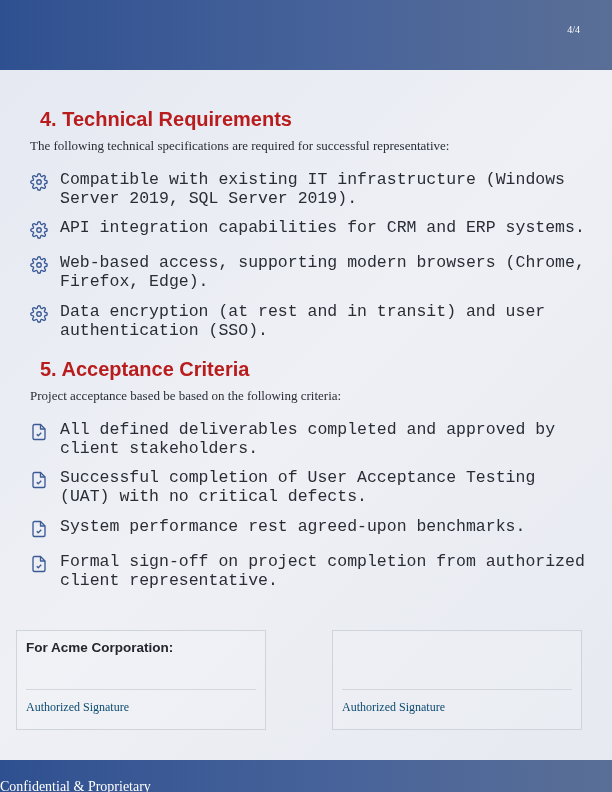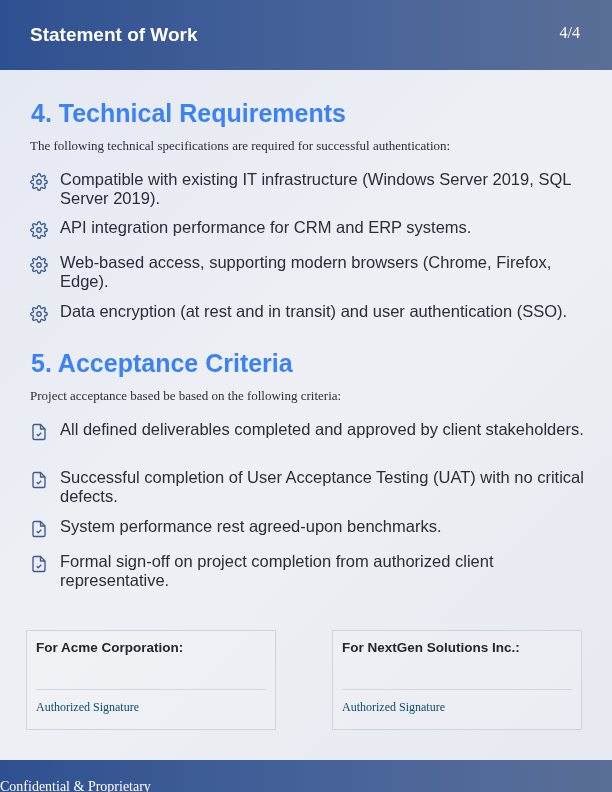--- a/index.html
+++ b/index.html
@@ -13,33 +13,33 @@
     position: absolute; left: 0; top: 0; width: 612px; height: 70px;
     background: linear-gradient(90deg, #2f5090 0%, #47639a 55%, #5a6f96 100%);
     color: #fff;
   }
   .header .title {
     position: absolute; left: 30px; top: 24px;
     font-family: "Liberation Sans", sans-serif; font-weight: bold; font-size: 19px;
   }
   .header .page {
     position: absolute; right: 32px; top: 24px;
-    font-family: "Liberation Serif", serif; font-size: 16px;
+    font-family: "Liberation Serif", serif; font-size: 10px;
   }
   .section-title {
     position: absolute; left: 30px;
-    font-family: "Liberation Sans", sans-serif; font-weight: bold; font-size: 25px; color: #3b82f6;
-    margin: 1px;
+    font-family: "Liberation Sans", sans-serif; font-weight: bold; font-size: 20px; color: #b91c1c;
+    margin: 10px;
   }
   .intro {
     position: absolute; left: 30px; font-size: 13px; color: #2a2d35;
     font-family: "Liberation Serif", serif;
   }
   .list { position: absolute; left: 30px; width: 560px; margin: 0; padding: 0; list-style: none; }
-  .list li { position: relative; padding-left: 30px; font-family: Liberation Sans, sans-serif; font-size: 16.5px; line-height: 19px; color: #2a2d35; }
+  .list li { position: relative; padding-left: 30px; font-family: Liberation Mono, monospace; font-size: 16.5px; line-height: 19px; color: #2a2d35; }
   .list li .icon { position: absolute; left: 0; top: 3px; width: 18px; height: 18px; }
   .sig {
     position: absolute; top: 630px; width: 248px; height: 98px;
     border: 1px solid #cfd3dc; background: rgba(255,255,255,0.15);
   }
   .sig .party {
     position: absolute; left: 9px; top: 9px;
     font-family: "Liberation Sans", sans-serif; font-weight: bold; font-size: 13.5px; color: #23262d;
   }
   .sig .line { position: absolute; left: 9px; right: 9px; top: 58px; height: 1px; background: #d4d7de; }
@@ -54,41 +54,40 @@
   }
   .footer span {
     display: inline-block; margin-top: 19px;
     font-family: "Liberation Serif", serif; font-size: 14px;
   }
 </style>
 </head>
 <body>
 
 <div class="header">
-  <div class="title">Statement of Work</div>
   <div class="page">4/4</div>
 </div>
 
 <h2 class="section-title" style="top:98px;">4. Technical Requirements</h2>
-<div class="intro" style="top:138px;">The following technical specifications are required for successful authentication:</div>
+<div class="intro" style="top:138px;">The following technical specifications are required for successful representative:</div>
 
 <ul class="list">
   <li style="position:absolute; top:170px; left:0;">
     <svg class="icon" viewBox="0 0 24 24" fill="none" stroke="#3b5a96" stroke-width="1.8">
         <circle cx="12" cy="12" r="3"></circle>
         <path d="M19.4 15a1.7 1.7 0 0 0 .3 1.8l.1.1a2 2 0 1 1-2.8 2.8l-.1-.1a1.7 1.7 0 0 0-1.8-.3 1.7 1.7 0 0 0-1 1.5V21a2 2 0 1 1-4 0v-.1a1.7 1.7 0 0 0-1.1-1.5 1.7 1.7 0 0 0-1.8.3l-.1.1a2 2 0 1 1-2.8-2.8l.1-.1a1.7 1.7 0 0 0 .3-1.8 1.7 1.7 0 0 0-1.5-1H3a2 2 0 1 1 0-4h.1a1.7 1.7 0 0 0 1.5-1.1 1.7 1.7 0 0 0-.3-1.8l-.1-.1a2 2 0 1 1 2.8-2.8l.1.1a1.7 1.7 0 0 0 1.8.3H9a1.7 1.7 0 0 0 1-1.5V3a2 2 0 1 1 4 0v.1a1.7 1.7 0 0 0 1 1.5 1.7 1.7 0 0 0 1.8-.3l.1-.1a2 2 0 1 1 2.8 2.8l-.1.1a1.7 1.7 0 0 0-.3 1.8V9a1.7 1.7 0 0 0 1.5 1H21a2 2 0 1 1 0 4h-.1a1.7 1.7 0 0 0-1.5 1z"></path>
       </svg>
     <span>Compatible with existing IT infrastructure (Windows Server 2019, SQL Server 2019).</span>
   </li>
   <li style="position:absolute; top:218px; left:0;">
     <svg class="icon" viewBox="0 0 24 24" fill="none" stroke="#3b5a96" stroke-width="1.8">
         <circle cx="12" cy="12" r="3"></circle>
         <path d="M19.4 15a1.7 1.7 0 0 0 .3 1.8l.1.1a2 2 0 1 1-2.8 2.8l-.1-.1a1.7 1.7 0 0 0-1.8-.3 1.7 1.7 0 0 0-1 1.5V21a2 2 0 1 1-4 0v-.1a1.7 1.7 0 0 0-1.1-1.5 1.7 1.7 0 0 0-1.8.3l-.1.1a2 2 0 1 1-2.8-2.8l.1-.1a1.7 1.7 0 0 0 .3-1.8 1.7 1.7 0 0 0-1.5-1H3a2 2 0 1 1 0-4h.1a1.7 1.7 0 0 0 1.5-1.1 1.7 1.7 0 0 0-.3-1.8l-.1-.1a2 2 0 1 1 2.8-2.8l.1.1a1.7 1.7 0 0 0 1.8.3H9a1.7 1.7 0 0 0 1-1.5V3a2 2 0 1 1 4 0v.1a1.7 1.7 0 0 0 1 1.5 1.7 1.7 0 0 0 1.8-.3l.1-.1a2 2 0 1 1 2.8 2.8l-.1.1a1.7 1.7 0 0 0-.3 1.8V9a1.7 1.7 0 0 0 1.5 1H21a2 2 0 1 1 0 4h-.1a1.7 1.7 0 0 0-1.5 1z"></path>
       </svg>
-    <span>API integration performance for CRM and ERP systems.</span>
+    <span>API integration capabilities for CRM and ERP systems.</span>
   </li>
   <li style="position:absolute; top:253px; left:0;">
     <svg class="icon" viewBox="0 0 24 24" fill="none" stroke="#3b5a96" stroke-width="1.8">
         <circle cx="12" cy="12" r="3"></circle>
         <path d="M19.4 15a1.7 1.7 0 0 0 .3 1.8l.1.1a2 2 0 1 1-2.8 2.8l-.1-.1a1.7 1.7 0 0 0-1.8-.3 1.7 1.7 0 0 0-1 1.5V21a2 2 0 1 1-4 0v-.1a1.7 1.7 0 0 0-1.1-1.5 1.7 1.7 0 0 0-1.8.3l-.1.1a2 2 0 1 1-2.8-2.8l.1-.1a1.7 1.7 0 0 0 .3-1.8 1.7 1.7 0 0 0-1.5-1H3a2 2 0 1 1 0-4h.1a1.7 1.7 0 0 0 1.5-1.1 1.7 1.7 0 0 0-.3-1.8l-.1-.1a2 2 0 1 1 2.8-2.8l.1.1a1.7 1.7 0 0 0 1.8.3H9a1.7 1.7 0 0 0 1-1.5V3a2 2 0 1 1 4 0v.1a1.7 1.7 0 0 0 1 1.5 1.7 1.7 0 0 0 1.8-.3l.1-.1a2 2 0 1 1 2.8 2.8l-.1.1a1.7 1.7 0 0 0-.3 1.8V9a1.7 1.7 0 0 0 1.5 1H21a2 2 0 1 1 0 4h-.1a1.7 1.7 0 0 0-1.5 1z"></path>
       </svg>
     <span>Web-based access, supporting modern browsers (Chrome, Firefox, Edge).</span>
   </li>
   <li style="position:absolute; top:302px; left:0;">
     <svg class="icon" viewBox="0 0 24 24" fill="none" stroke="#3b5a96" stroke-width="1.8">
@@ -130,26 +129,25 @@
   <li style="position:absolute; top:552px; left:0;">
     <svg class="icon" viewBox="0 0 24 24" fill="none" stroke="#3b5a96" stroke-width="1.8" stroke-linejoin="round">
         <path d="M14 2H6a2 2 0 0 0-2 2v16a2 2 0 0 0 2 2h12a2 2 0 0 0 2-2V8z"></path>
         <path d="M14 2v6h6"></path>
         <path d="M9 15l2 2 4-4"></path>
       </svg>
     <span>Formal sign-off on project completion from authorized client representative.</span>
   </li>
 </ul>
 
-<div class="sig" style="left:26px;">
+<div class="sig" style="left:16px;">
   <div class="party">For Acme Corporation:</div>
   <div class="line"></div>
   <div class="label">Authorized Signature</div>
 </div>
 <div class="sig" style="left:332px;">
-  <div class="party">For NextGen Solutions Inc.:</div>
   <div class="line"></div>
   <div class="label">Authorized Signature</div>
 </div>
 
 <div class="footer">
   <span>Confidential &amp; Proprietary</span>
 </div>
 
 </body></html>

